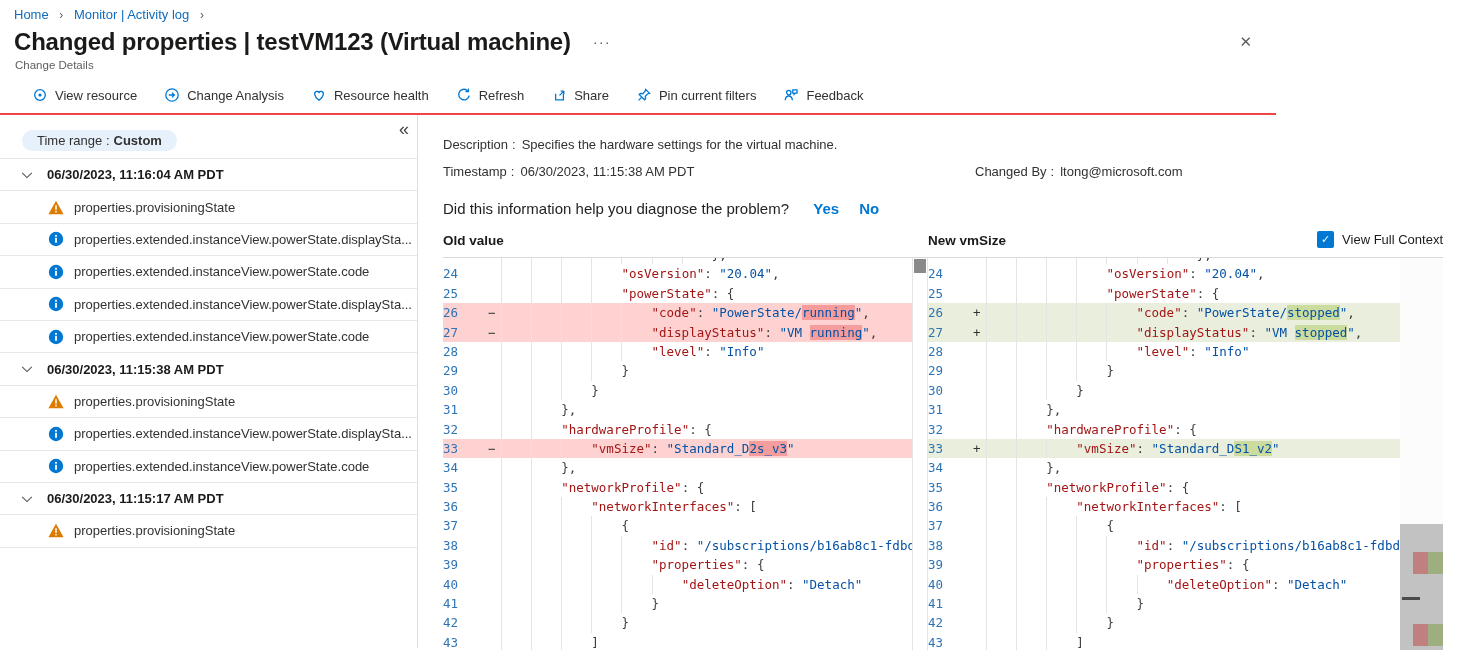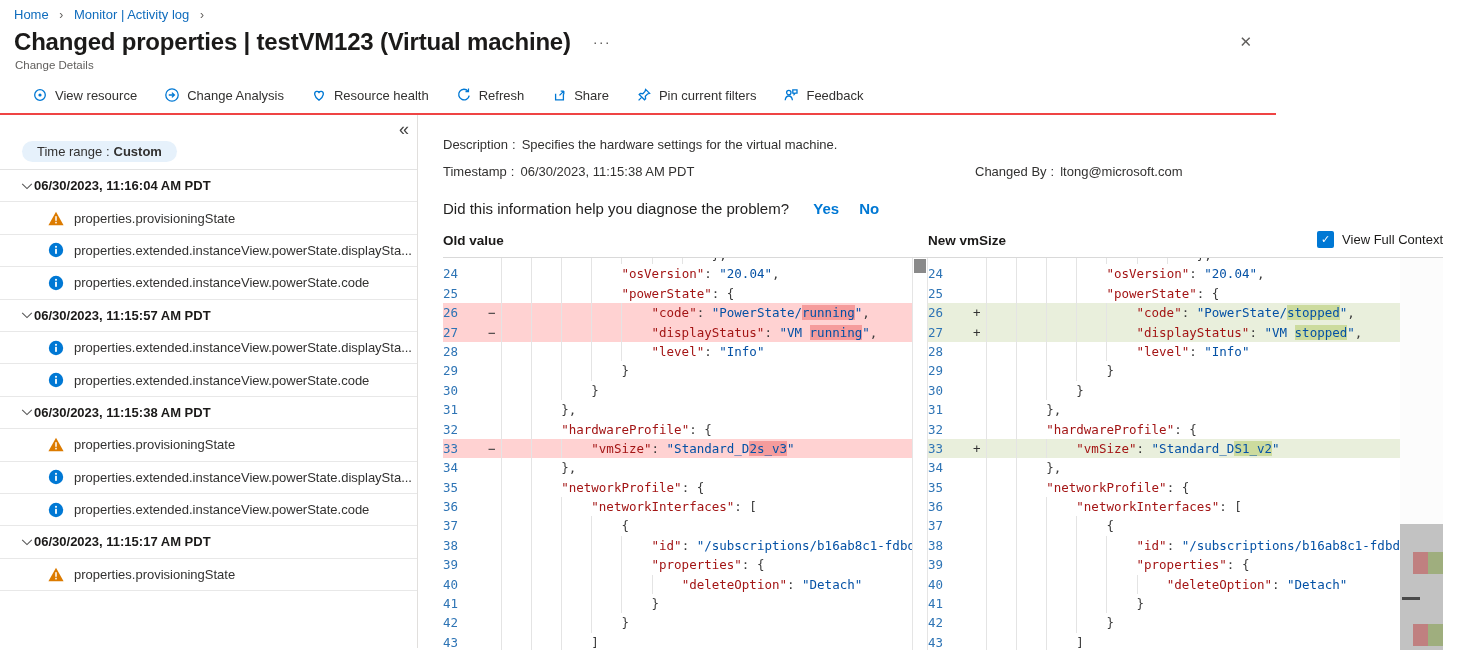--- a/index.html
+++ b/index.html
@@ -23,27 +23,27 @@
 
   
   .content { display:flex; height:533px; }
   .sidebar { position:relative; width:418px; flex:none; border-right:1px solid #e1dfdd; }
   .collapse-btn { position:absolute; top:4px; right:8px; font-size:18px; color:#444; cursor:pointer; }
   .filter-wrap { margin:22px 0 0 14px; width:261px; height:24px; border:1px solid #605e5c; border-radius:2px;
     display:flex; align-items:center; padding:0 6px; gap:6px; background:#fff; }
   .filter-wrap input { border:none; outline:none; font-size:13px; width:100%;
     font-family:"Liberation Sans",sans-serif; color:#323130; }
   .filter-wrap input::placeholder { color:#605e5c; }
-  .time-pill { display:inline-flex; margin:26px 0 7px 22px; background:#e6f1fb; border-radius:11px;
+  .time-pill { display:inline-flex; margin:15px 0 7px 22px; background:#e6f1fb; border-radius:11px;
     padding:3px 15px; font-size:13px; cursor:pointer; align-items:center; }
   .time-pill b { margin-left:4px; }
   .sb-rows { border-top:1px solid #e3e3e3; }
   .sb-group-header, .sb-item { height:32.4px; display:flex; align-items:center;
     border-bottom:1px solid #e8e8e8; cursor:pointer; font-size:13px; }
-  .sb-group-header { padding-left:20px; font-weight:bold; color:#1b1a19; }
+  .sb-group-header { padding-left:20px; gap:13px; font-weight:bold; color:#1b1a19; }
   .sb-item { padding-left:48px; gap:10px; color:#323130; }
   .sb-item.selected { background:#efeeed; }
   .sb-item .it-icon { display:flex; }
 
   
   .main { flex:1; padding:0 32px 0 25px; position:relative; }
   .meta { font-size:13px; }
   .meta-row1 { margin-top:22px; }
   .meta-row2 { margin-top:12px; position:relative; }
   .meta .lbl { color:#323130; }
@@ -211,28 +211,20 @@
           </div>
           <div class="sb-item">
             <span class="it-icon">
               <svg width="16" height="16" viewBox="0 0 16 16">
                 <circle cx="8" cy="8" r="7.2" fill="#0078d4"></circle>
                 <rect x="7.1" y="6.8" width="1.8" height="5" fill="#fff"></rect>
                 <rect x="7.1" y="3.9" width="1.8" height="1.8" fill="#fff"></rect>
               </svg>
             </span>
             <span>properties.extended.instanceView.powerState.code</span>
-          </div>
-          <div class="sb-group-header">
-            <span style="display: flex;">
-              <svg width="14" height="14" viewBox="0 0 16 16" fill="none" stroke="#555" stroke-width="1.2">
-                <path d="M2.5 5.5 8 11l5.5-5.5"></path>
-              </svg>
-            </span>
-            <span>06/30/2023, 11:15:57 AM PDT</span>
           </div>
           <div class="sb-item">
             <span class="it-icon">
               <svg width="16" height="16" viewBox="0 0 16 16">
                 <circle cx="8" cy="8" r="7.2" fill="#0078d4"></circle>
                 <rect x="7.1" y="6.8" width="1.8" height="5" fill="#fff"></rect>
                 <rect x="7.1" y="3.9" width="1.8" height="1.8" fill="#fff"></rect>
               </svg>
             </span>
             <span>properties.extended.instanceView.powerState.displaySta...</span>

